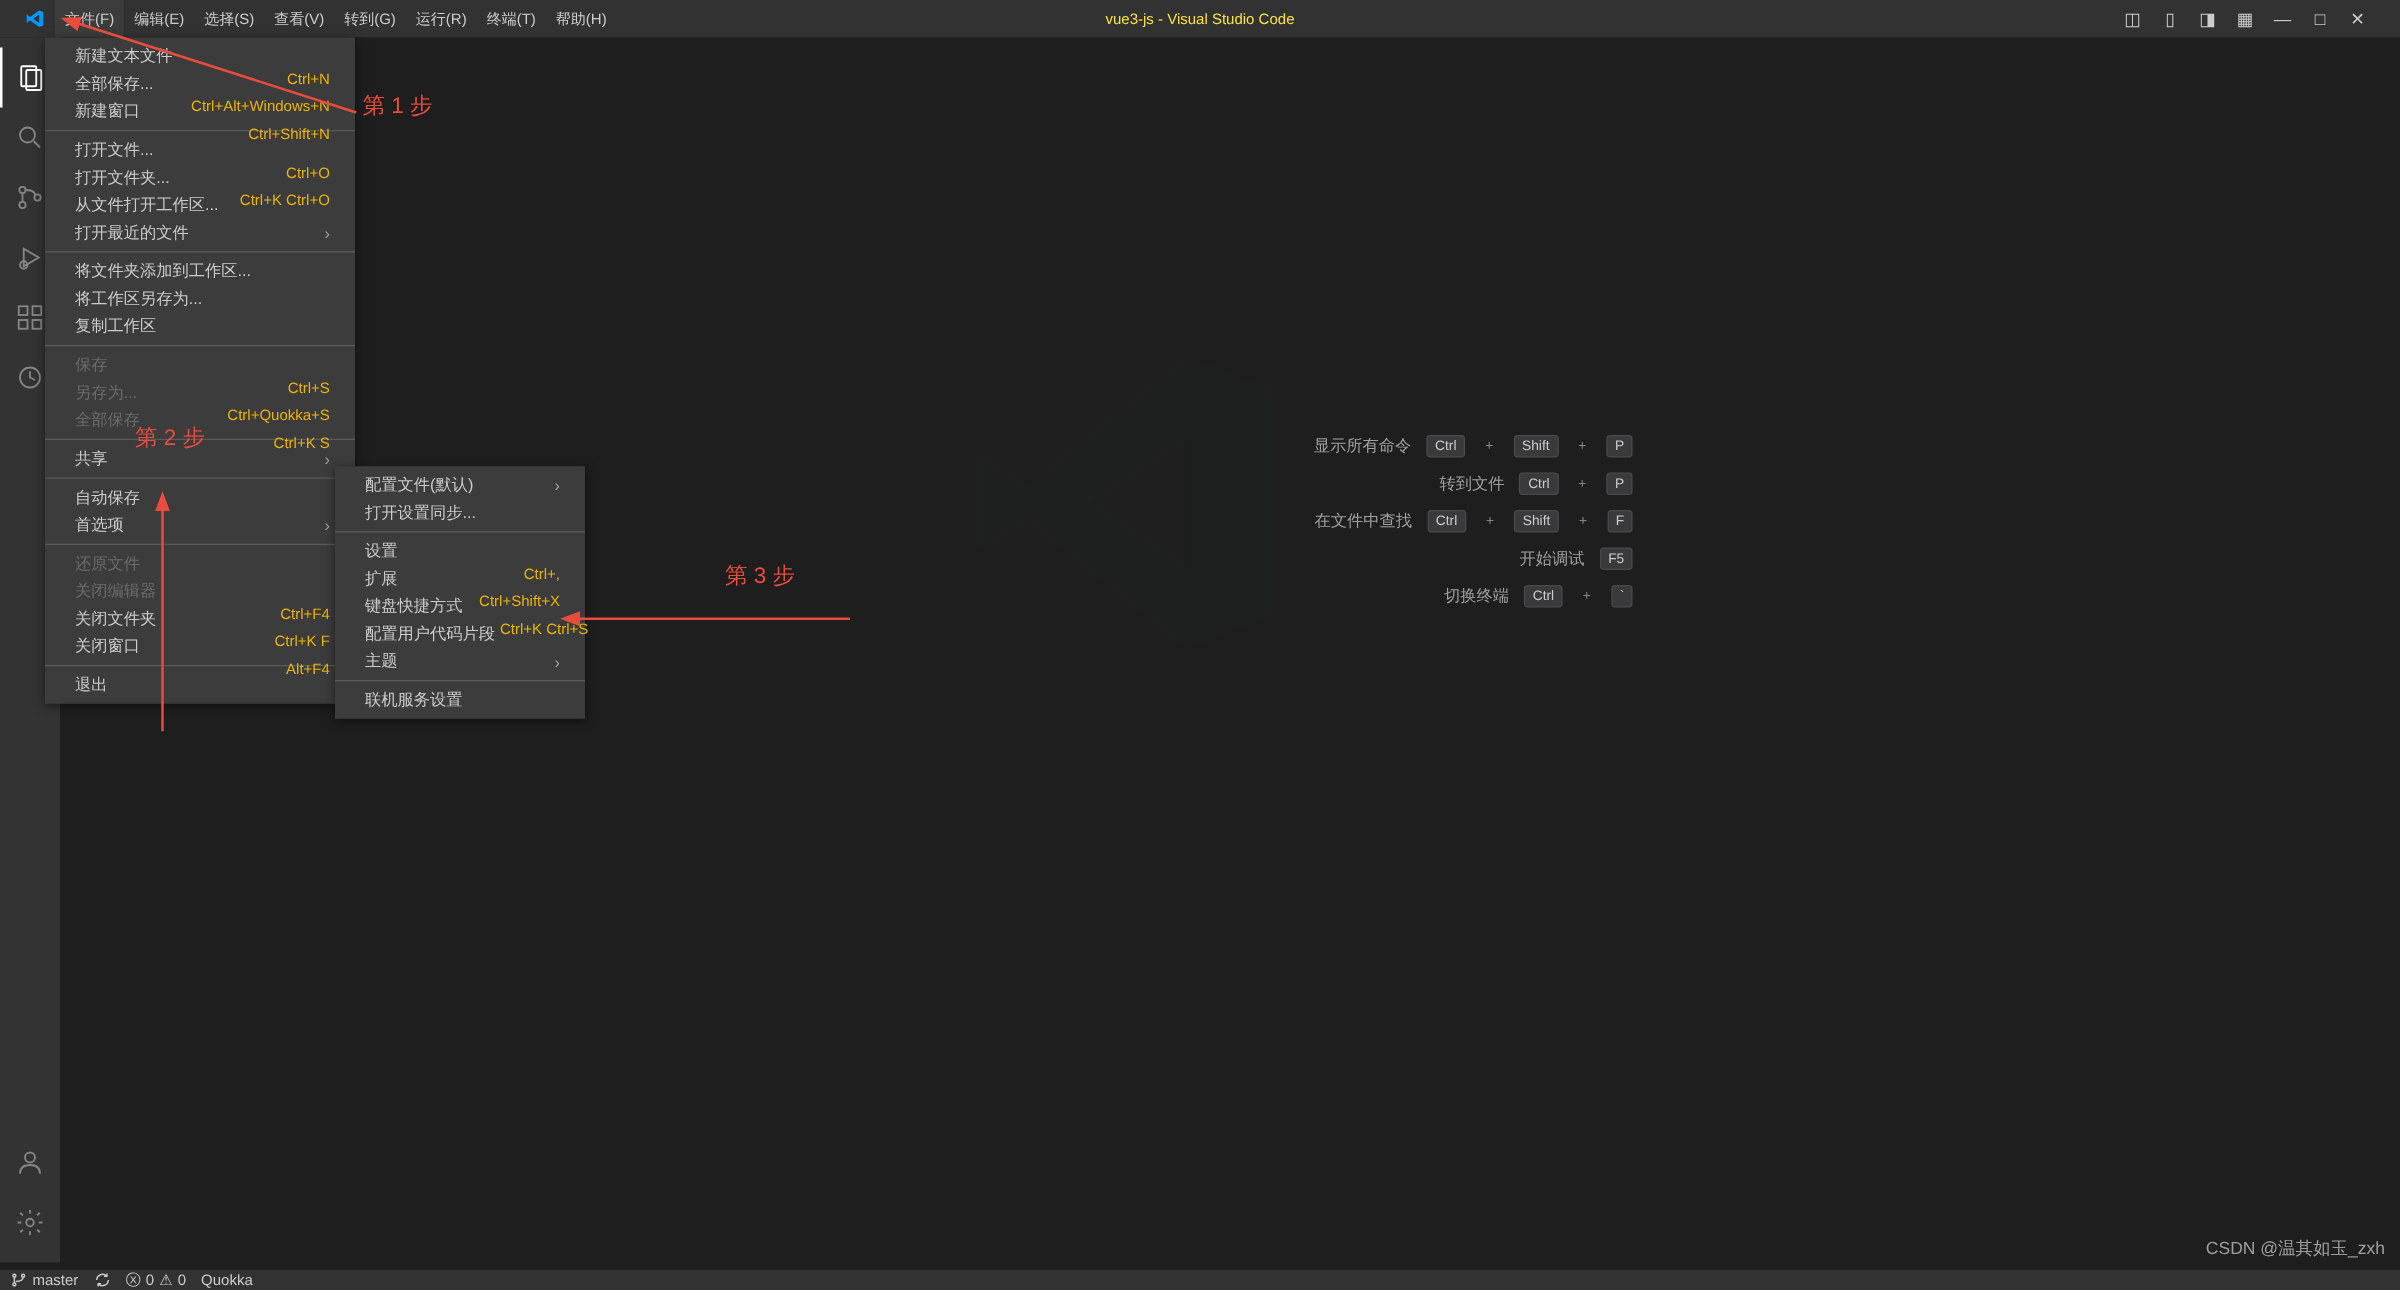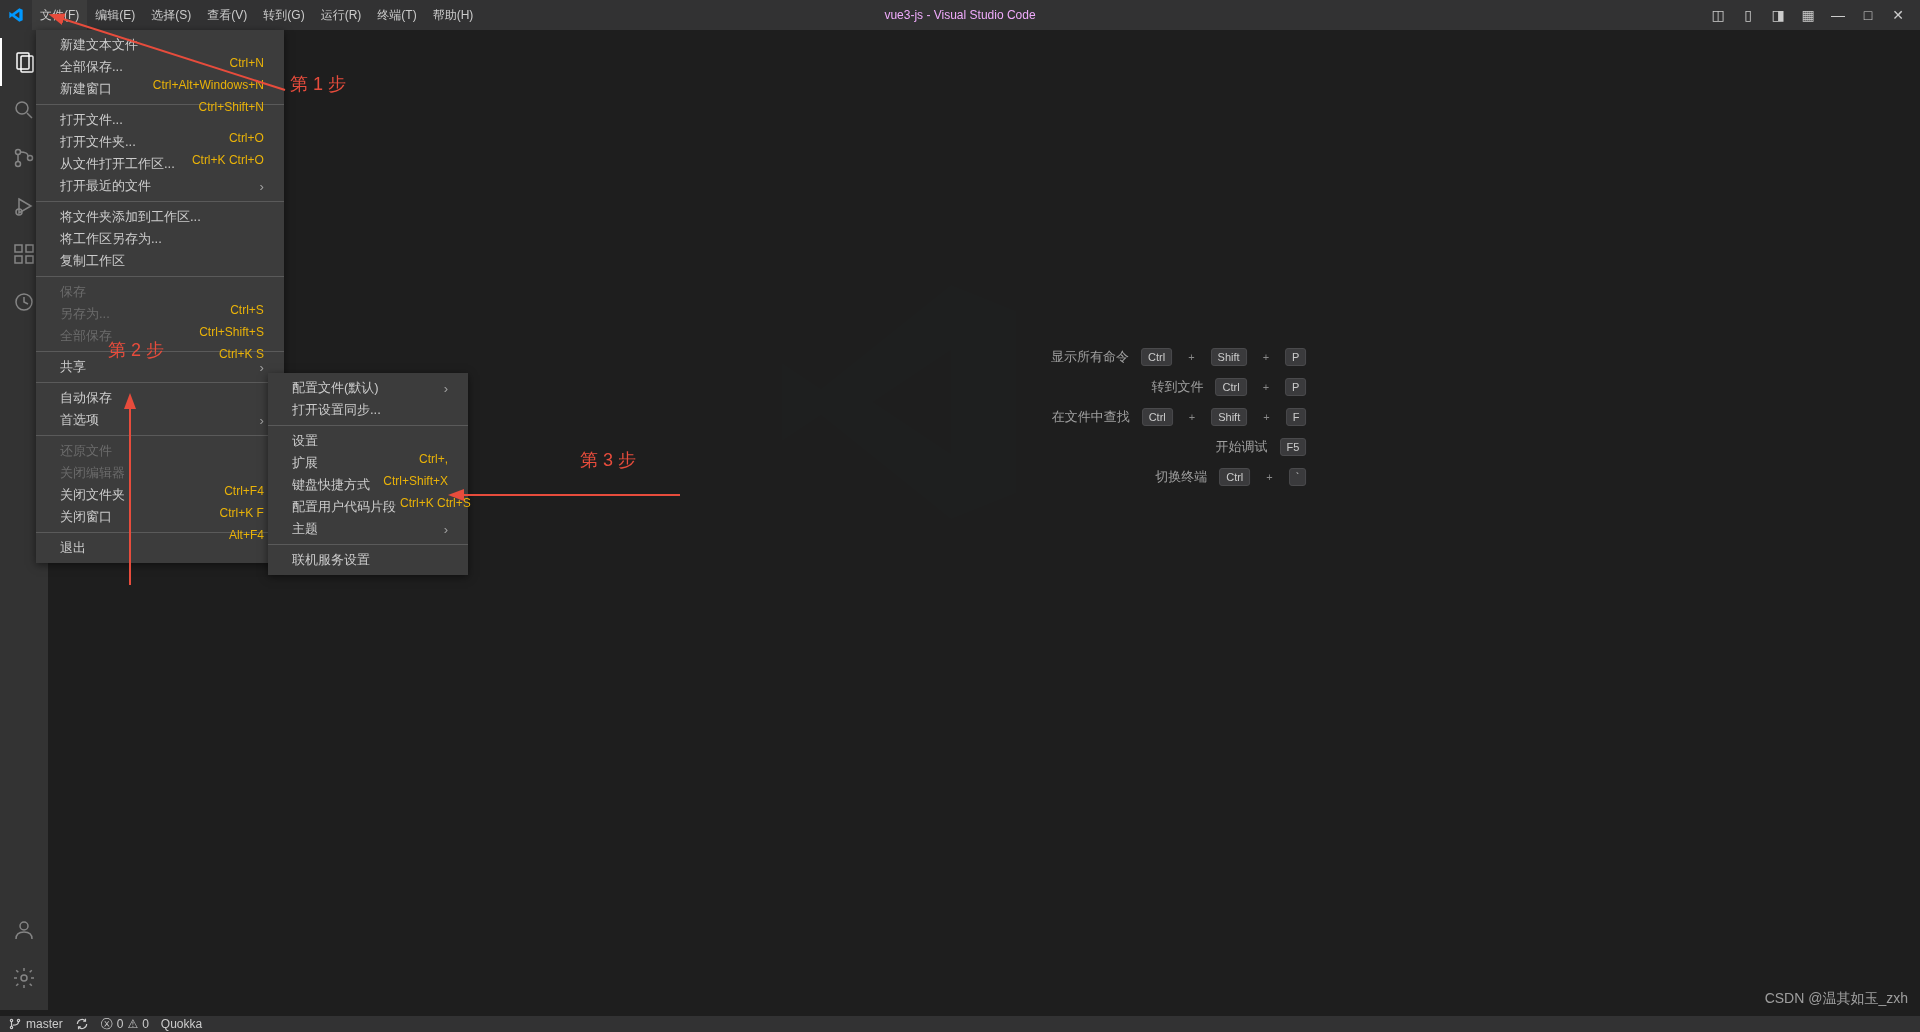--- a/index.html
+++ b/index.html
@@ -1,24 +1,24 @@
 <!DOCTYPE html>
 <html><head>
 <meta charset="utf-8">
 <style>
 * { margin: 0; padding: 0; box-sizing: border-box; font-family: "Segoe UI", "Microsoft YaHei", sans-serif; }
 body { width: 1920px; height: 1032px; background: #1e1e1e; color: #cccccc; overflow: hidden; position: relative; font-size: 13px; }
 
 
-.titlebar { height: 30px; background: #323233; display: flex; align-items: center; padding: 0 8px; position: relative; }
+.titlebar { height: 30px; background: #323233; display: flex; align-items: center; padding: 0 20px; position: relative; }
 .titlebar .logo { width: 16px; height: 16px; margin-right: 8px; }
 .menubar { display: flex; }
 .menubar-item { padding: 0 8px; height: 30px; line-height: 30px; font-size: 12px; cursor: pointer; color: #cccccc; }
 .menubar-item.active { background: #3c3c3c; }
-.title-center { position: absolute; left: 50%; transform: translateX(-50%); font-size: 12px; color: #f0abfc; width: 500px; text-align: center; }
+.title-center { position: absolute; left: 50%; transform: translateX(-50%); font-size: 12px; color: #fde047; width: 500px; text-align: center; }
 .window-controls { margin-left: auto; display: flex; align-items: center; gap: 2px; }
 .wc-icon { width: 28px; height: 30px; display: flex; align-items: center; justify-content: center; color: #cccccc; font-size: 14px; cursor: pointer; }
 
 
 .activitybar { position: absolute; left: 0; top: 30px; bottom: 22px; width: 48px; background: #333333; display: flex; flex-direction: column; align-items: center; padding-top: 8px; }
 .activity-icon { width: 48px; height: 48px; display: flex; align-items: center; justify-content: center; color: #858585; cursor: pointer; }
 .activity-icon.active { color: #ffffff; border-left: 2px solid #fff; }
 .activity-bottom { margin-top: auto; margin-bottom: 8px; }
 .activity-icon svg { width: 24px; height: 24px; }
 
@@ -234,21 +234,21 @@
     <div class="dropdown-item">
       <span>复制工作区</span>
     </div>
     <div class="dropdown-sep"></div>
     <div class="dropdown-item disabled">
       <span>保存</span>
       <span class="shortcut">Ctrl+S</span>
     </div>
     <div class="dropdown-item disabled">
       <span>另存为...</span>
-      <span class="shortcut">Ctrl+Shift+S</span>
+      <span class="shortcut">Ctrl+Quokka+S</span>
     </div>
     <div class="dropdown-item disabled">
       <span>全部保存</span>
       <span class="shortcut">Ctrl+K S</span>
     </div>
     <div class="dropdown-sep"></div>
     <div class="dropdown-item">
       <span>共享</span>
       <span class="chevron">›</span>
     </div>

